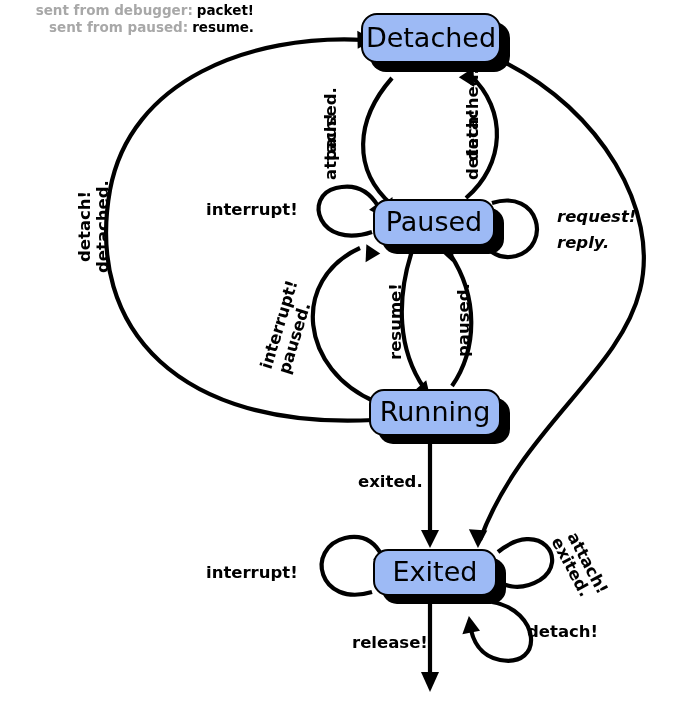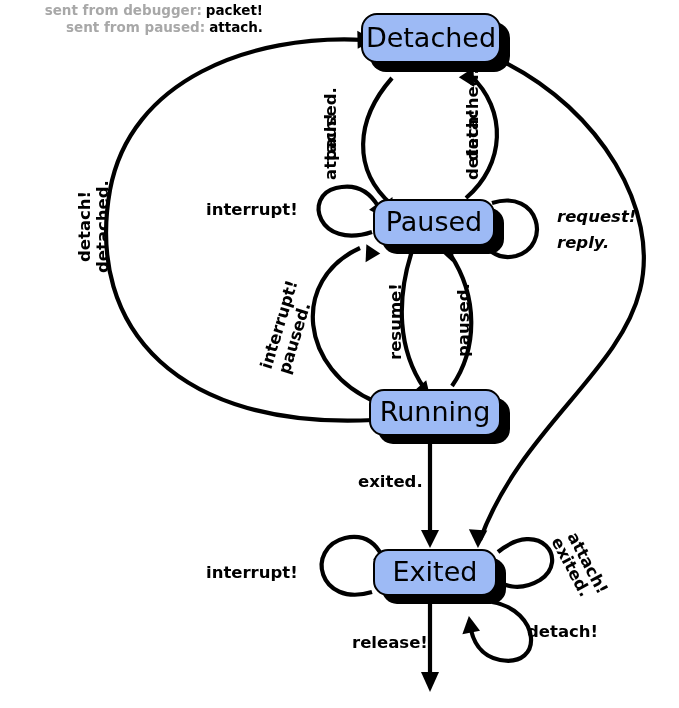--- a/index.html
+++ b/index.html
@@ -21,21 +21,21 @@
   }
   svg#graph {
     position: absolute;
     left: 0;
     top: 0;
     width: 679px;
     height: 708px;
   }
   .legend {
     position: absolute;
-    left: 13px;
+    left: 4px;
     top: 0;
     width: 250px;
     padding: 2px 0 0 0;
     font-family: "DejaVu Sans", sans-serif;
     font-size: 13.5px;
     font-weight: bold;
     line-height: 17px;
     text-align: right;
     white-space: nowrap;
   }
@@ -90,21 +90,21 @@
 </head>
 <body>
 
 <div id="diagram-root">
 
   <div class="legend">
     <span class="legend-row">
       <span class="legend-key">sent from debugger:</span><span class="legend-val">packet!</span>
     </span>
     <span class="legend-row">
-      <span class="legend-key">sent from paused:</span><span class="legend-val">attach.</span>
+      <span class="legend-key">sent from paused:</span><span class="legend-val">resume.</span>
     </span>
   </div>
 
   <svg id="graph" viewBox="0 0 679 708">
 
     <g>
       <path class="edge-path" d="M 392,78 C 355,120 352,170 392,205"></path>
       <polygon class="arrow-head" points="388,197 399,212 382,212" transform="rotate(31 390,205)"></polygon>
     </g>
 

